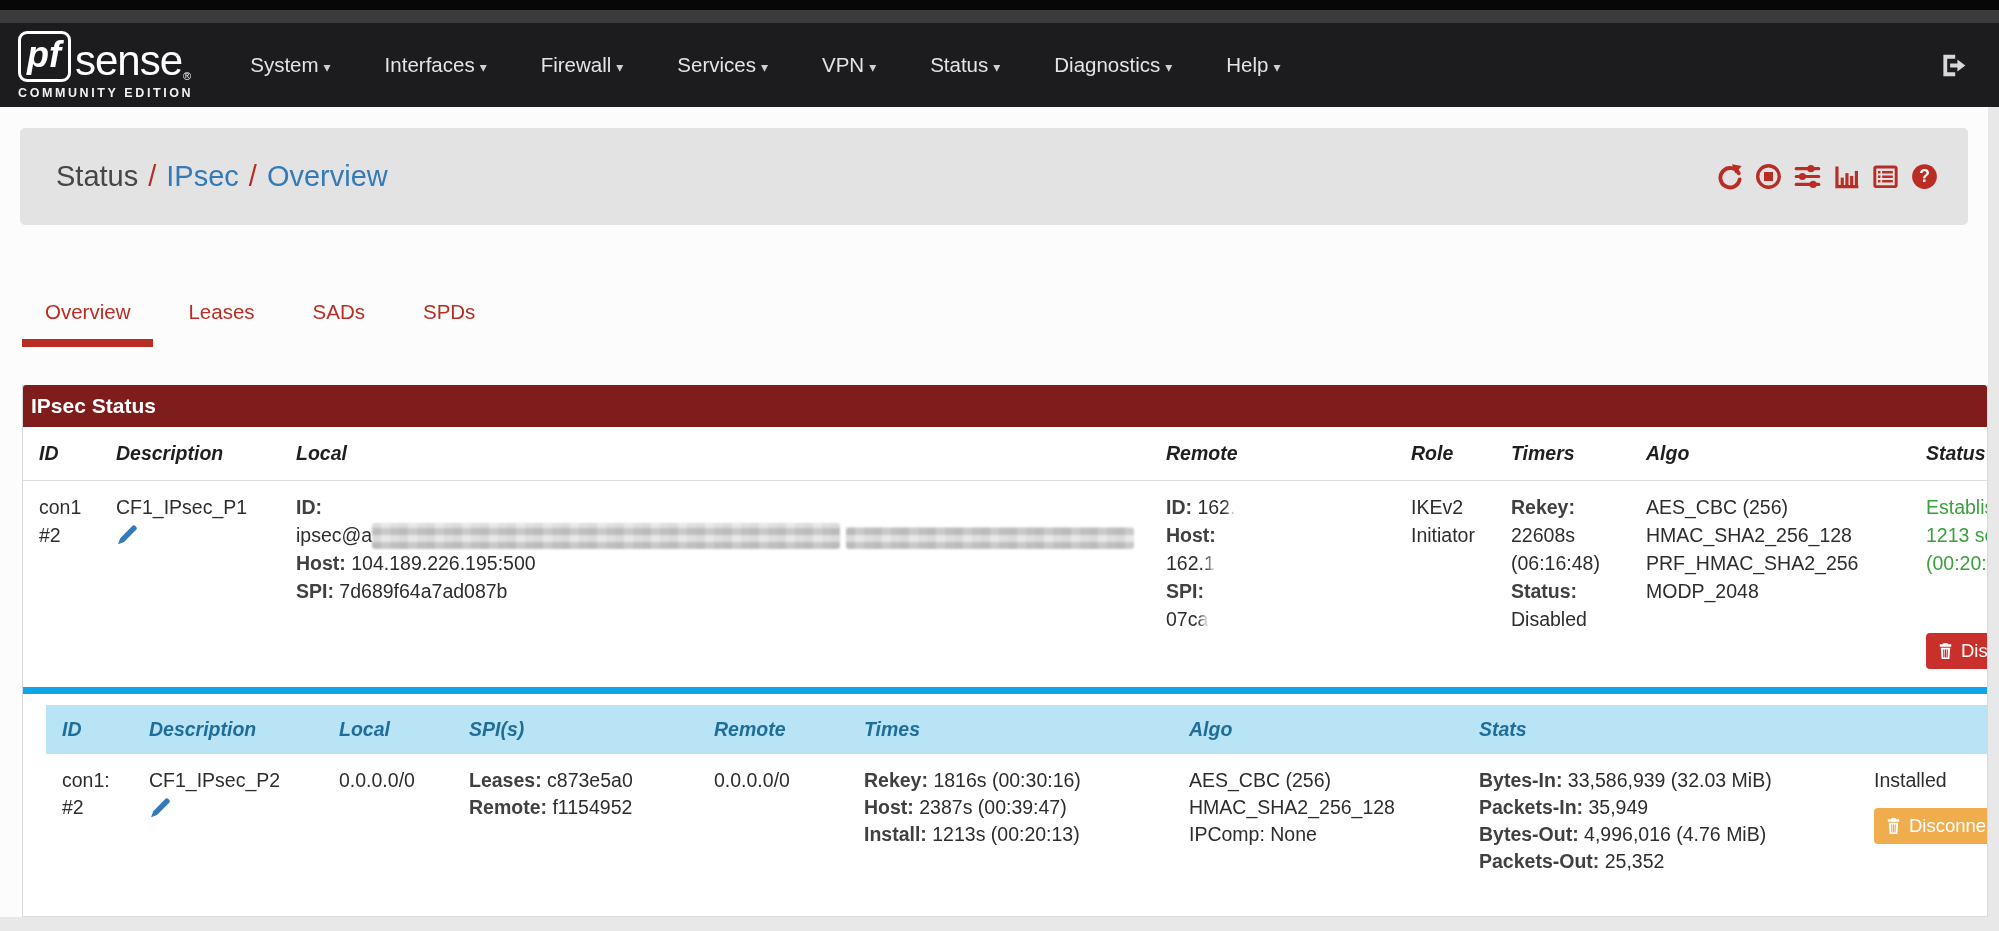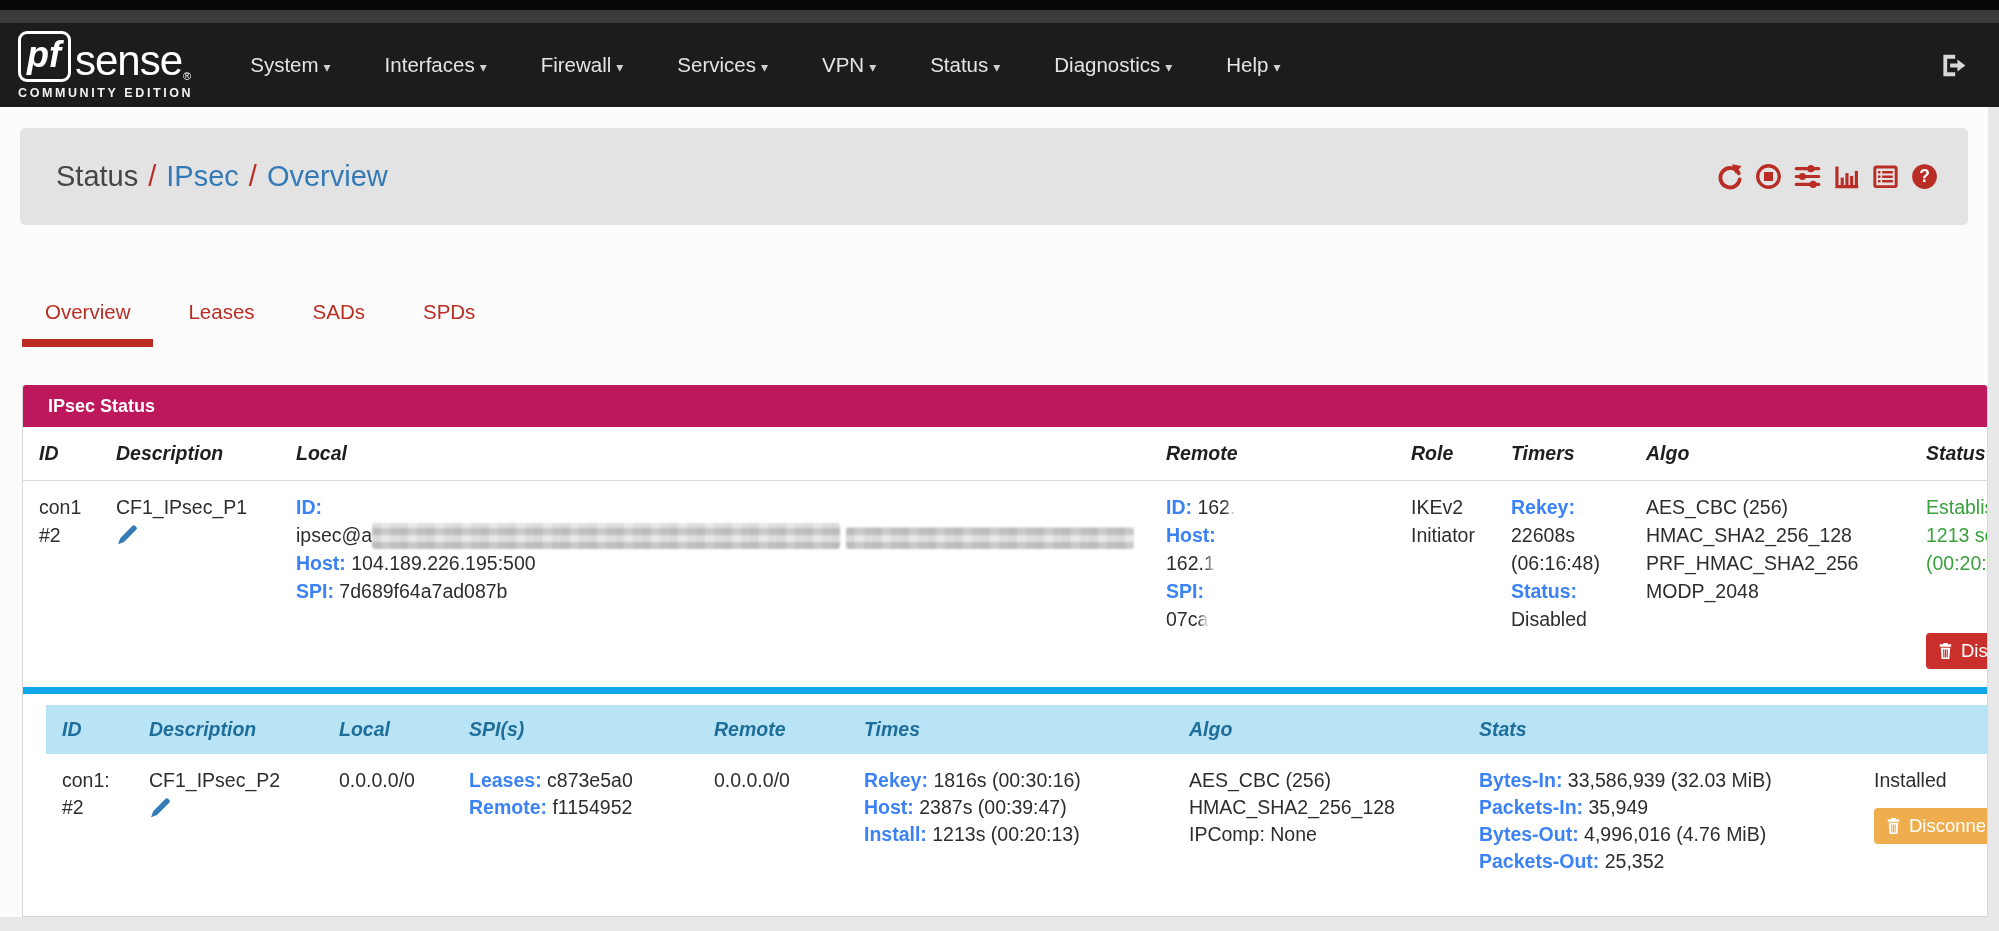--- a/index.html
+++ b/index.html
@@ -47,35 +47,35 @@
   .bc-actions .icon-btn{width:27px;height:27px;cursor:pointer;display:flex;}
   .bc-actions svg{width:100%;height:100%;}
 
   
   .tabs{position:absolute;top:287px;left:22px;display:flex;}
   .tab{font-size:20.5px;color:var(--red);padding:13px 23px 15px;margin-right:12px;cursor:pointer;white-space:nowrap;}
   .tab.active{border-bottom:8px solid var(--red);}
 
   
   .panel{position:absolute;top:385px;left:22px;width:1966px;height:532px;background:#fff;border:1px solid var(--border);border-top:none;}
-  .panel-header{height:42px;background:#be185d;color:#fff;font-weight:bold;font-size:18px;line-height:42px;padding-left:25px;border-radius:3px 3px 0 0;}
+  .panel-header{height:42px;background:#7f1d1d;color:#fff;font-weight:bold;font-size:21px;line-height:42px;padding-left:8px;border-radius:3px 3px 0 0;}
   .panel-body{position:relative;width:100%;height:489px;overflow:hidden;background:#fff;}
 
   table{border-collapse:collapse;table-layout:fixed;}
   th{text-align:left;font-weight:bold;font-style:italic;}
 
   .t1{width:2112px;}
   .t1 th{padding:15px 16px;font-size:19.5px;color:#1f1f1f;border-bottom:1px solid #dcdcdc;white-space:nowrap;}
   .t1 td{padding:12px 16px 18px;font-size:19.5px;line-height:28px;color:var(--ink);vertical-align:top;border-bottom:7px solid #0ea5e9;}
   .t2wrap{margin:11px 0 0 23px;width:2082px;}
   .t2{width:2082px;}
   .t2 th{background:var(--info-bg);color:var(--info-text);font-size:19.5px;padding:13px 16px;white-space:nowrap;}
   .t2 td{padding:13px 16px;font-size:19.5px;line-height:27px;color:var(--ink);vertical-align:top;}
 
-  .lbl{font-weight:bold;color:#3b82f6;}
+  .lbl{font-weight:bold;color:#404040;}
   .nowrap{white-space:nowrap;}
   .status-green{color:var(--green);white-space:nowrap;}
 
   .pencil{display:inline-flex;margin-top:4px;cursor:pointer;}
 
   .redact-white{display:inline-block;height:25px;background:#fff;border-radius:7px;vertical-align:-6px;
     box-shadow:0 0 7px 5px rgba(255,255,255,.98),0 0 2px rgba(0,0,0,.05);}
   .redact-pixel{display:inline-block;height:26px;border-radius:3px;vertical-align:-7px;
     background-image:
       repeating-linear-gradient(0deg, rgba(175,175,175,.55) 0 7px, rgba(232,232,232,.55) 7px 14px),

